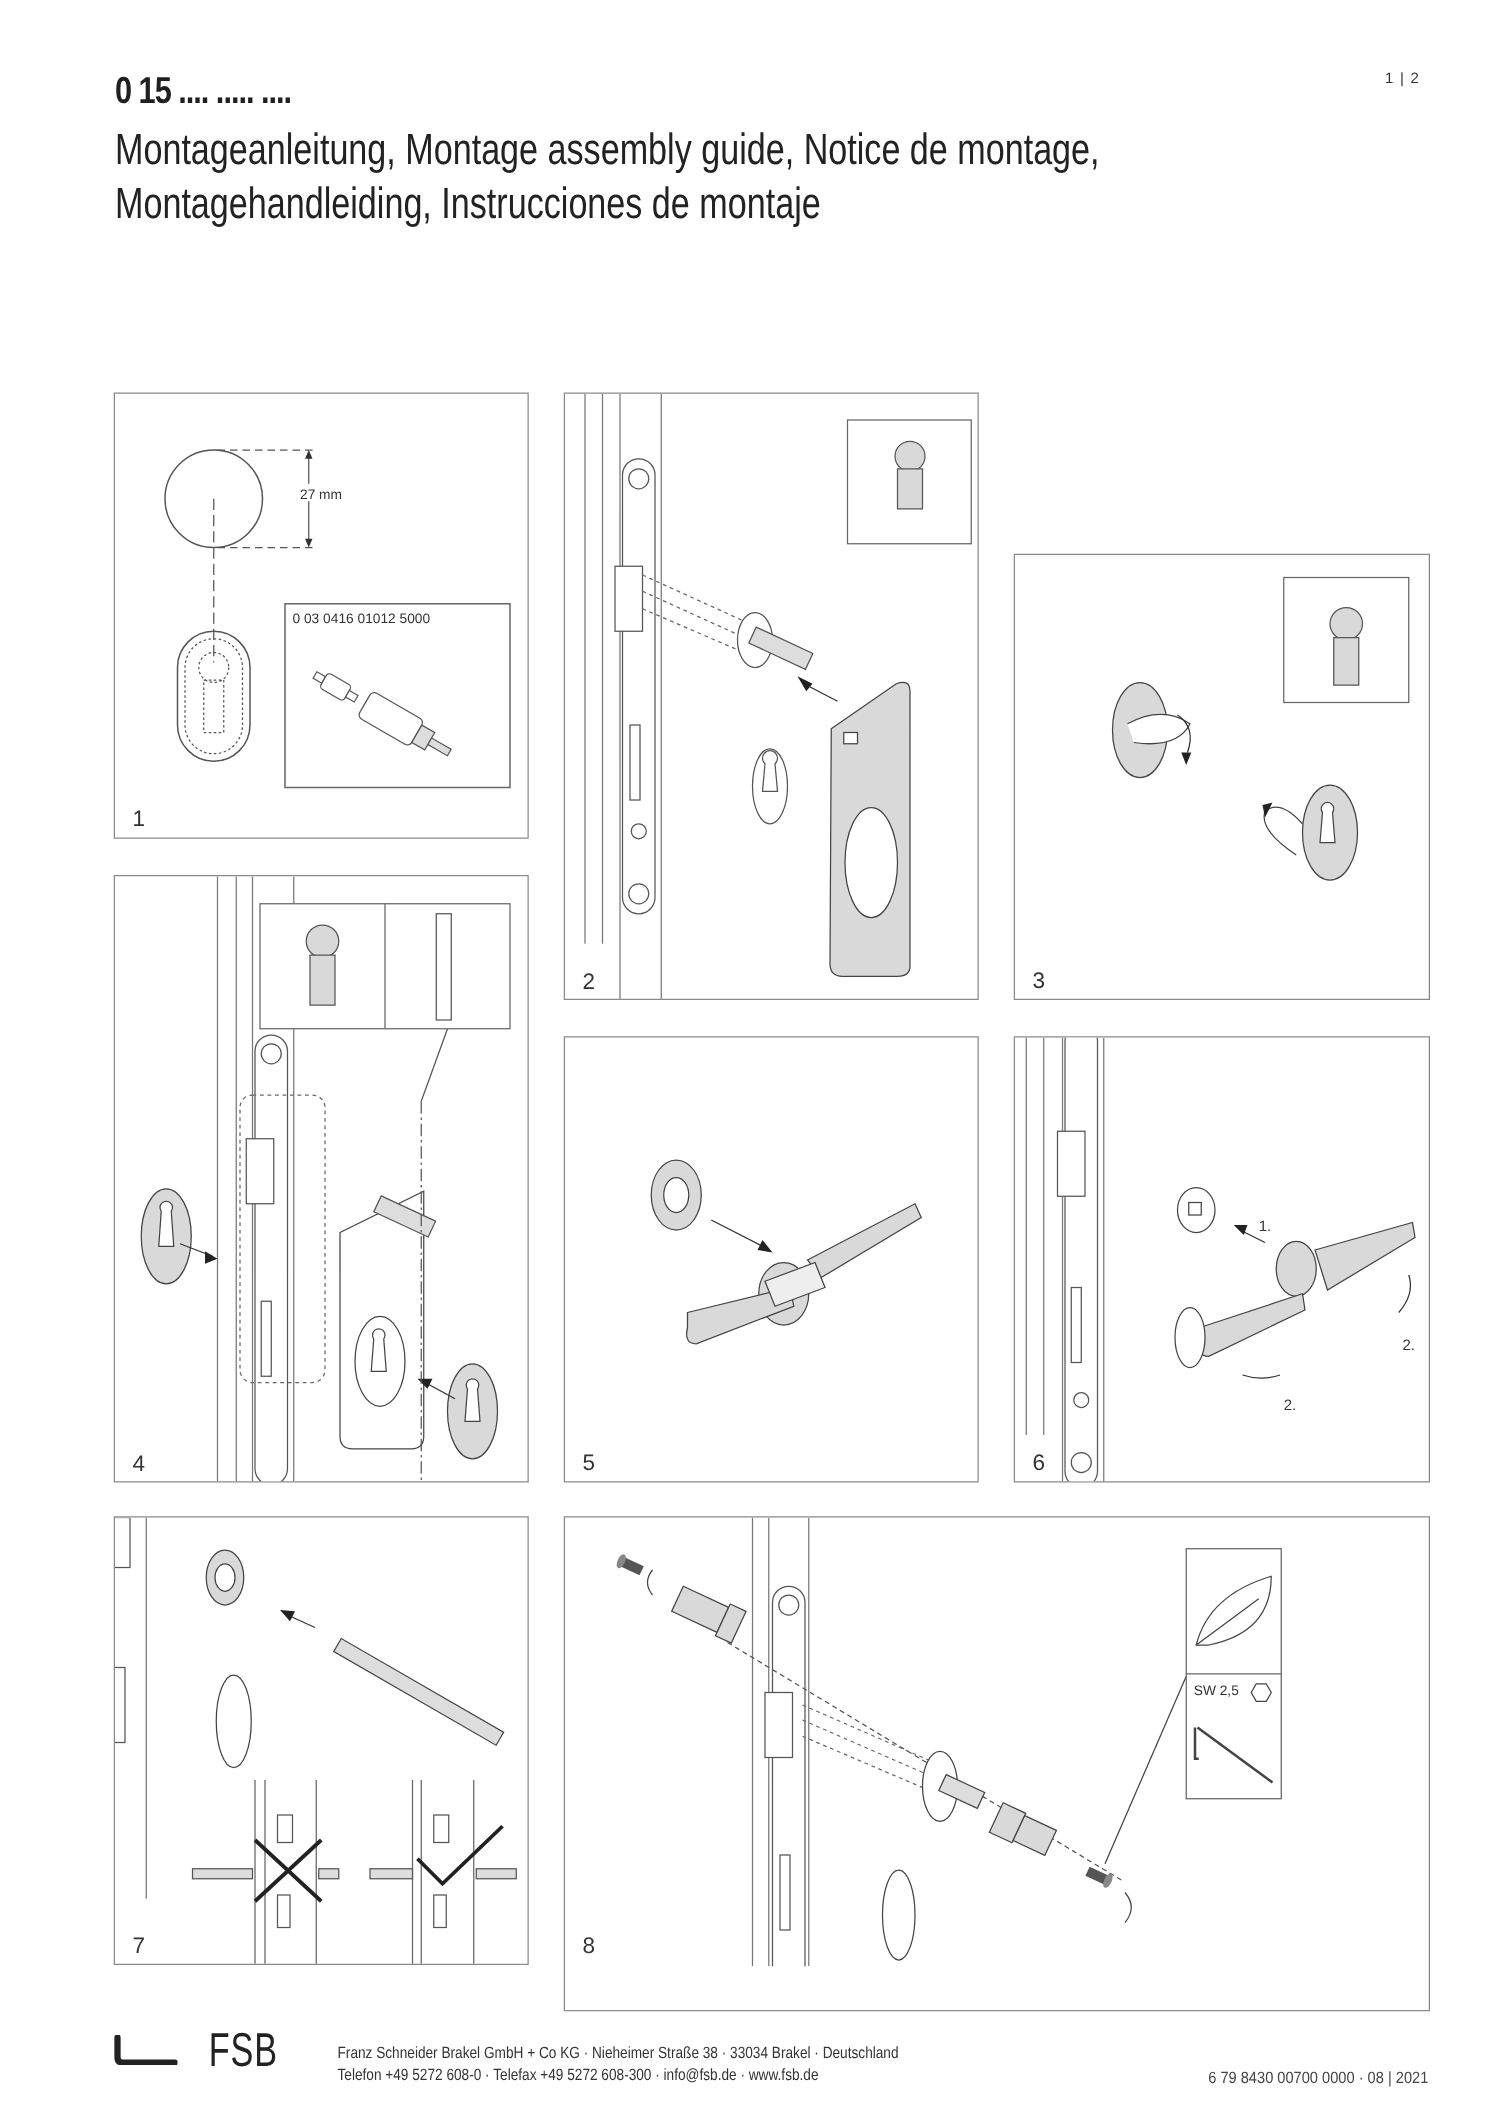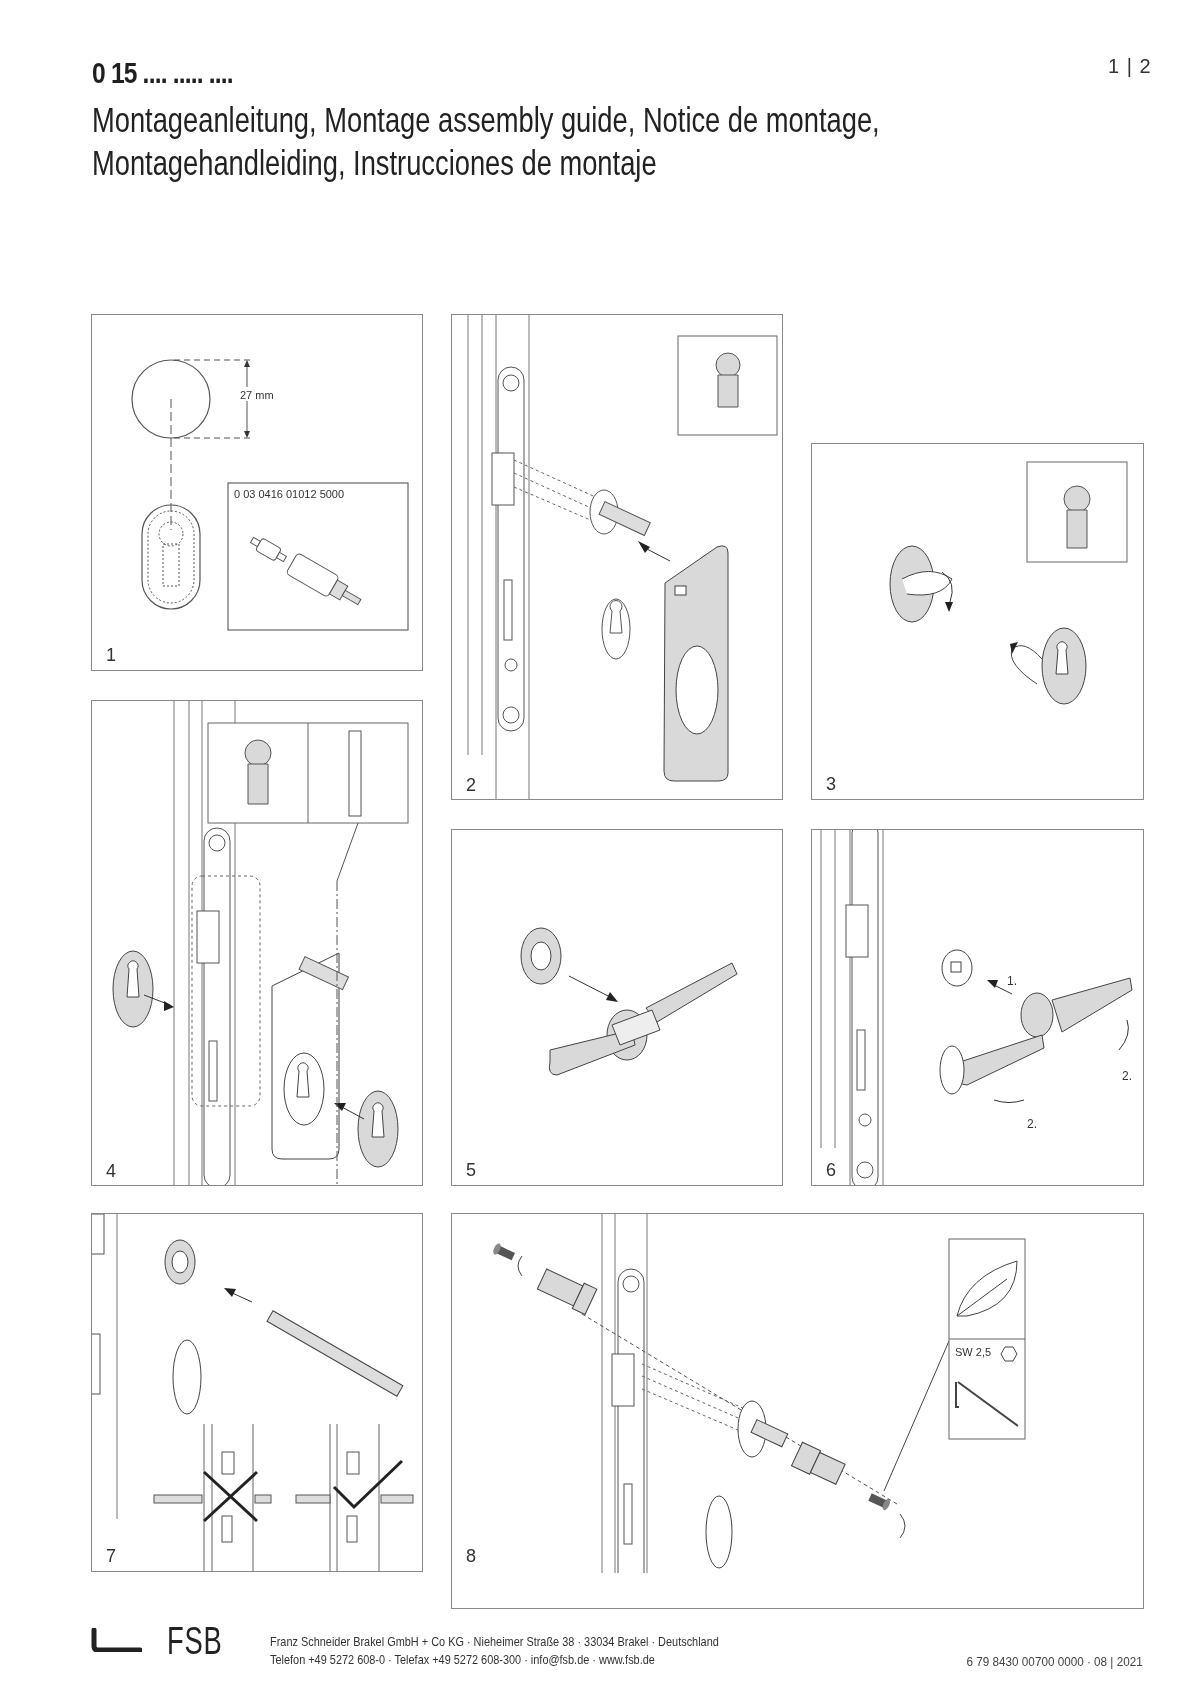--- a/index.html
+++ b/index.html
@@ -2,21 +2,21 @@
 <html><head>
 <meta charset="utf-8">
 <style>
   html, body { margin: 0; padding: 0; background: #ffffff; }
   body { width: 1200px; height: 1697px; position: relative; overflow: hidden;
          font-family: "Liberation Sans", sans-serif; color: #1f1f1f; }
   .title-code { position: absolute; left: 92px; top: 56px; font-size: 30px; font-weight: bold;
                 letter-spacing: -1px; transform: scaleX(0.82); transform-origin: left top; }
   .title-lines { position: absolute; left: 92px; top: 98px; font-size: 35px; font-weight: normal;
                  line-height: 43px; transform: scaleX(0.78); transform-origin: left top; white-space: nowrap; color:#222; }
-  .page-num { position: absolute; left: 1108px; top: 55px; font-size: 20px; color: #333; letter-spacing: 1px; }
+  .page-num { position: absolute; left: 1108px; top: 55px; font-size: 12px; color: #333; letter-spacing: 1px; }
   .panel { position: absolute; border: 1.5px solid #8a8a8a; box-sizing: border-box; background: #fff; overflow: hidden; text-align: right; }
   .panel svg { position: absolute; left: 0; top: 0; }
   .footer-logo { position: absolute; left: 90px; top: 1628px; }
   .footer-brand { position: absolute; left: 167px; top: 1620px; font-size: 38px; transform: scaleX(0.72);
                   transform-origin: left top; color: #222; letter-spacing: 1px; }
   .footer-addr { position: absolute; left: 270px; top: 1633px; font-size: 13px; line-height: 18px;
                  transform: scaleX(0.84); transform-origin: left top; white-space: nowrap; color: #333; }
   .footer-doc { position: absolute; right: 57px; top: 1654px; font-size: 13px; color: #444; transform: scaleX(0.9); transform-origin: right top; white-space: nowrap; }
   .lbl { font-family: "Liberation Sans", sans-serif; fill: #333; }
 </style>

